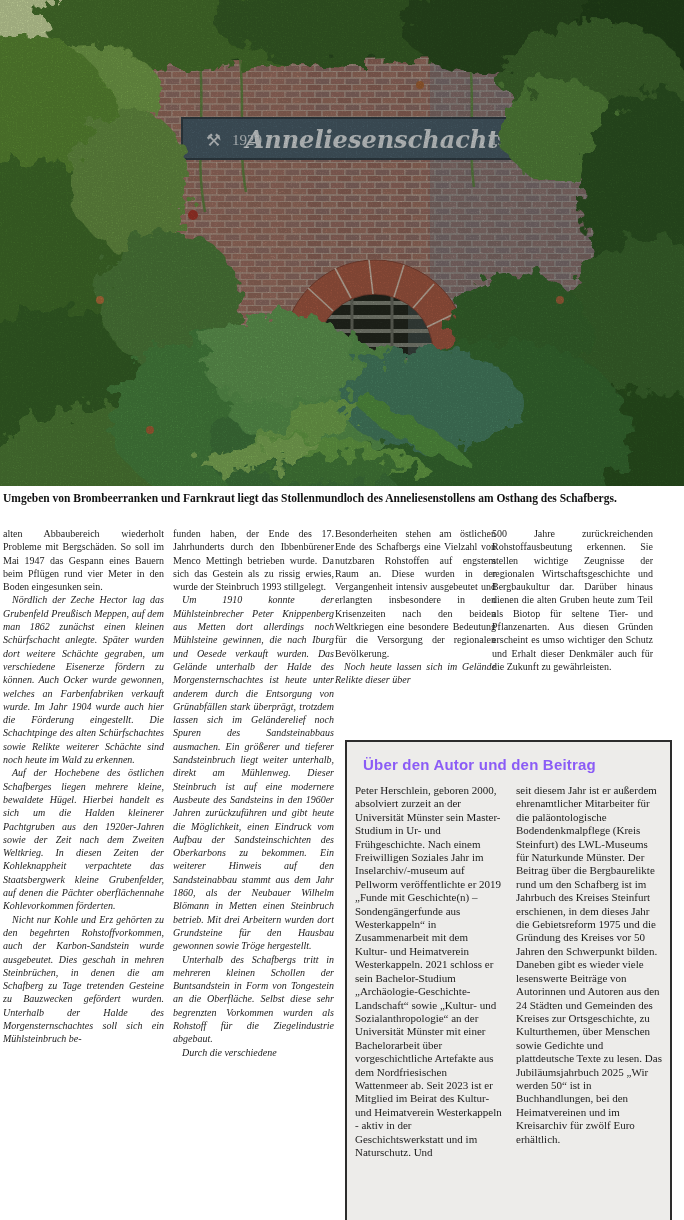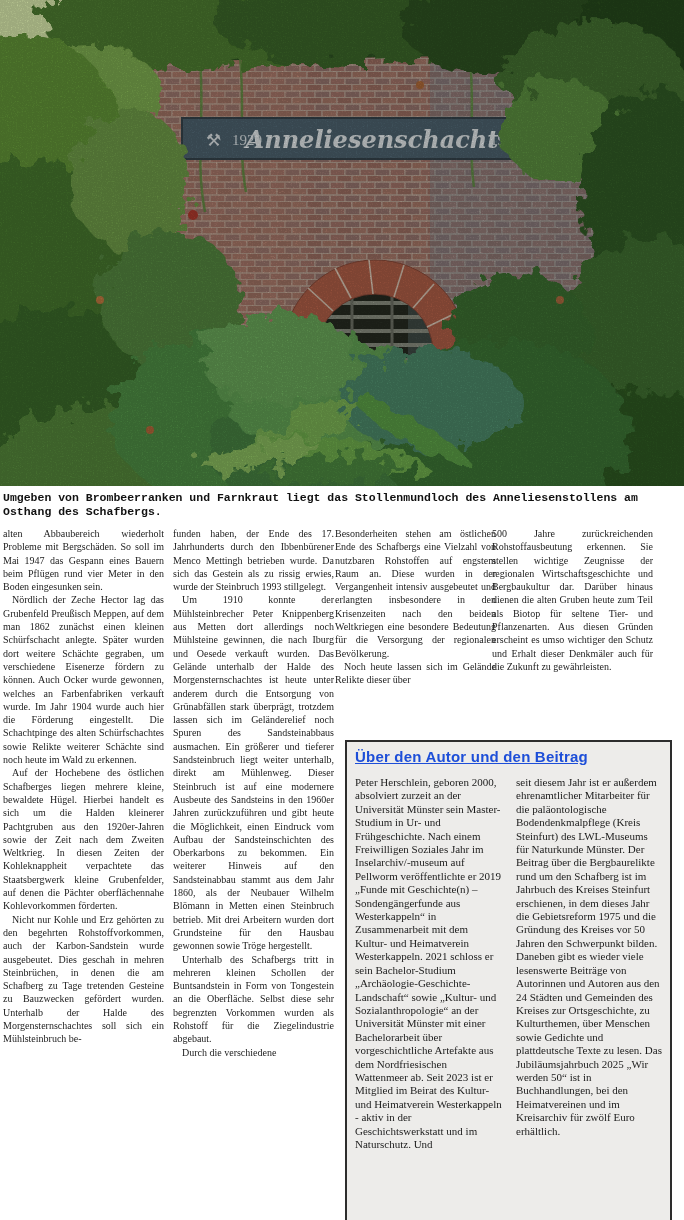--- a/index.html
+++ b/index.html
@@ -6,45 +6,45 @@
   .page{
     position:relative;width:684px;height:1220px;background:#ffffff;
     font-family:"Liberation Serif",serif;color:#1c1c1c;overflow:hidden;
   }
   
   .photo-wrap{position:absolute;left:0;top:0;width:684px;height:486px;}
   .photo-wrap svg{display:block;}
   
   .caption{
     position:absolute;left:3px;top:491px;width:678px;
-    font-family:Liberation Mono, monospace;font-weight:bold;
+    font-family:Liberation Serif, serif;font-weight:bold;
     font-size:11.5px;line-height:14px;color:#111;
   }
   
   .col{
     position:absolute;top:527px;width:161px;overflow:hidden;
     font-size:10px;line-height:13.3px;text-align:justify;
     hyphens:auto;-webkit-hyphens:auto;
   }
   .col p{margin:0;}
-  .col p.indent{text-indent:9px;}
+  .col p.indent{text-indent:9px;font-style:italic;}
   .col1{left:3px;height:690px;}
   .col2{left:173px;height:690px;}
   .col3{left:335px;height:211px;}
   .col4{left:492px;height:211px;}
   
   .author-box{
     position:absolute;left:345px;top:740px;width:327px;height:480px;
     box-sizing:border-box;background:#edecea;
     border:2px solid #2d2d2d;border-bottom:none;
     padding:6px 7px 0 8px;overflow:hidden;
   }
   .author-box h2{
-    margin:0;font-family:"Liberation Sans",sans-serif;font-weight:bold;
-    font-size:15px;line-height:18px;color:#1d4ed8;letter-spacing:.2px;text-decoration:underline;
+    margin:8px;font-family:"Liberation Sans",sans-serif;font-weight:bold;
+    font-size:15px;line-height:18px;color:#8b5cf6;letter-spacing:.2px;
   }
   .box-cols{display:flex;gap:14px;margin-top:10px;}
   .box-col{
     width:150px;overflow:hidden;height:424px;
     font-size:11px;line-height:13.4px;text-align:left;color:#1c1c1c;
   }
   .box-col p{margin:0;}
 </style>
 </head>
 <body>

